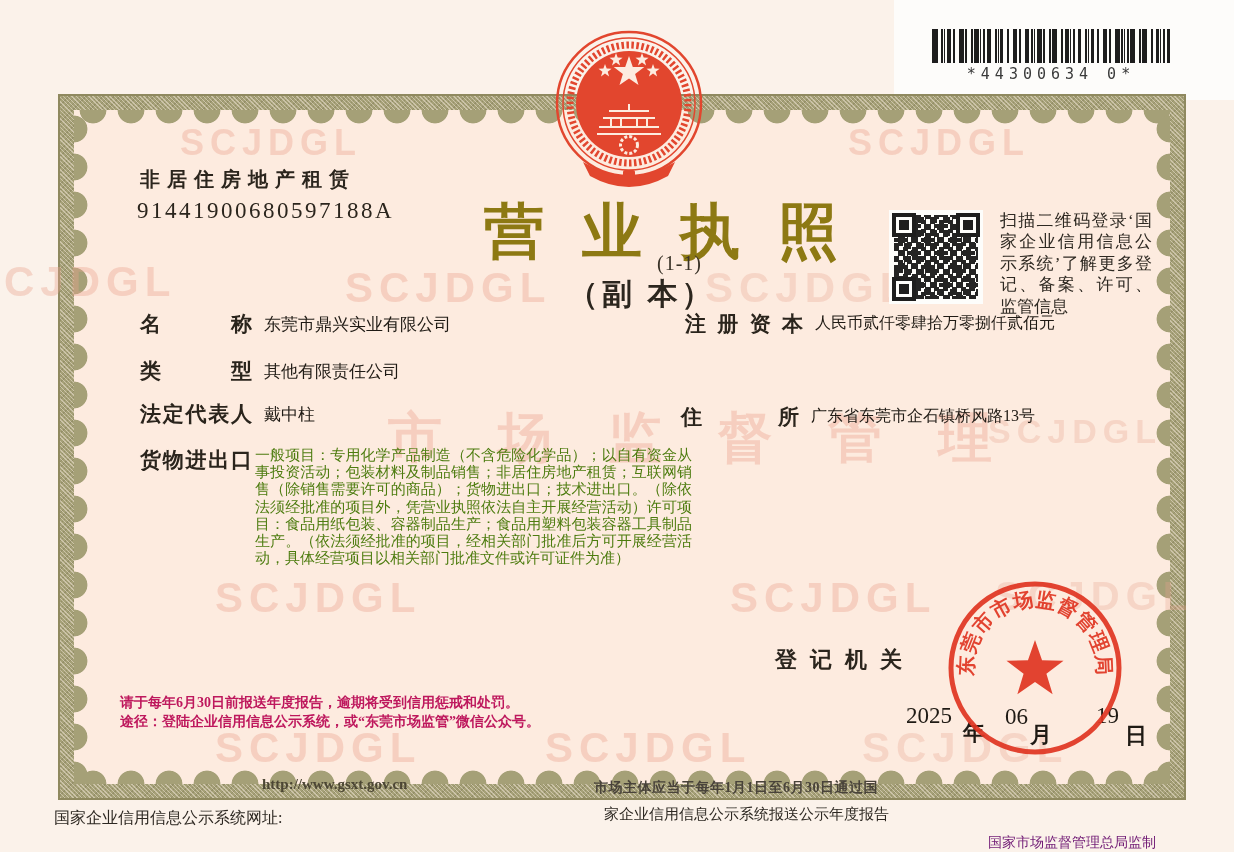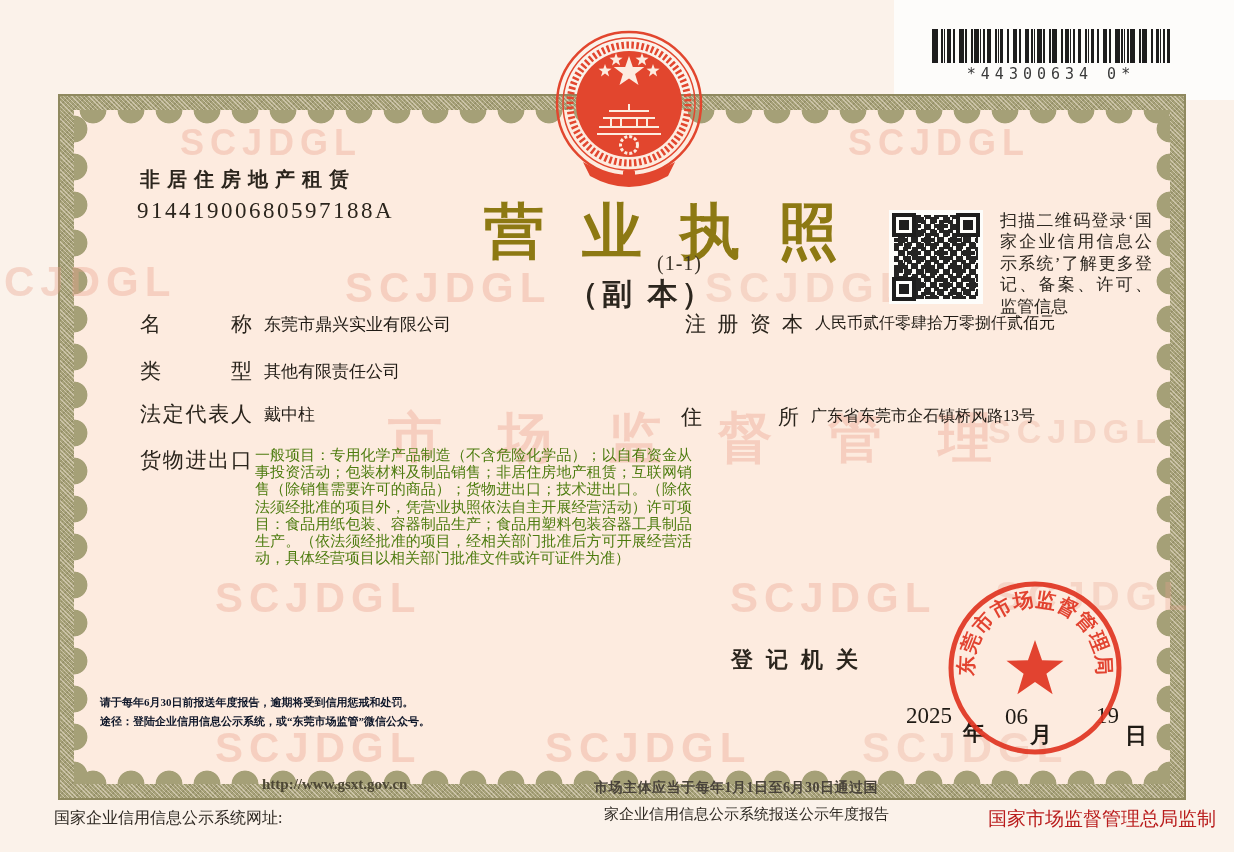--- a/index.html
+++ b/index.html
@@ -87,41 +87,41 @@
       repeating-conic-gradient(#242424 0% 25%, rgba(0,0,0,0) 0% 50%);
     background-size:9px 9px,13px 13px;background-position:0 0,4px 2px;}
   .finder{position:absolute;width:24px;height:24px;background:#fdfdfb;border:4px solid #1e1e1e;box-sizing:border-box;}
   .finder::after{content:"";position:absolute;inset:3px;background:#1e1e1e;}
   .f-tl{left:3px;top:3px;} .f-tr{right:3px;top:3px;} .f-bl{left:3px;bottom:3px;}
   .qr-caption{position:absolute;left:1000px;top:210px;width:152px;font-size:17px;line-height:1.26;
     color:#2e2922;z-index:2;text-align:justify;}
 
   
   .row{position:absolute;z-index:2;}
-  .flabel{display:inline-block;width:112px;font-size:21px;font-weight:normal;
+  .flabel{display:inline-block;width:112px;font-size:21px;font-weight:bold;
     text-align:justify;text-align-last:justify;vertical-align:top;color:#2a241c;}
   .flabel-r{width:118px;}
   .fvalue{display:inline-block;font-size:17px;vertical-align:top;margin-left:8px;padding-top:3px;color:#1f1a14;}
   .scope-value{position:absolute;left:255px;top:447px;width:437px;font-size:15px;line-height:17.2px;
     text-align:justify;color:#4d7c0f;z-index:2;}
 
   
-  .reg-label{position:absolute;left:731px;top:645px;font-size:22px;font-weight:bold;letter-spacing:13px;z-index:2;}
+  .reg-label{position:absolute;left:775px;top:645px;font-size:22px;font-weight:bold;letter-spacing:13px;z-index:2;}
   .date-part{position:absolute;z-index:2;font-size:23px;color:#1f1a14;}
   .d-num{font-family:"Liberation Serif",serif;}
   .d-unit{font-weight:bold;font-size:22px;}
   .seal{position:absolute;left:945px;top:578px;width:180px;height:180px;z-index:4;opacity:.92;}
 
   
-  .notice{position:absolute;left:100px;top:693px;font-size:11px;font-weight:bold;line-height:19px;color:#0f172a;z-index:2;}
+  .notice{position:absolute;left:120px;top:693px;font-size:14px;font-weight:bold;line-height:19px;color:#be185d;z-index:2;}
   .gsxt-url{position:absolute;left:262px;top:776px;font-size:15px;font-weight:bold;color:#4c4634;z-index:2;}
   .border-note{position:absolute;left:594px;top:779px;font-size:14px;font-weight:bold;color:#49433a;z-index:2;letter-spacing:.5px;}
   .cont-note{position:absolute;left:604px;top:805px;font-size:15px;color:#2d2822;}
   .footer-left{position:absolute;left:54px;top:808px;font-size:16px;color:#2d2822;}
-  .footer-right{position:absolute;left:988px;top:806px;font-size:19px;color:#b91c1c;}
+  .footer-right{position:absolute;left:988px;top:834px;font-size:14px;color:#701a75;}
 </style>
 </head>
 <body>
 
 <div class="page">
   <div class="scan-white"></div>
 
   <div class="frame">
     <div class="paper">
       <div class="scallop sc-top"></div>

